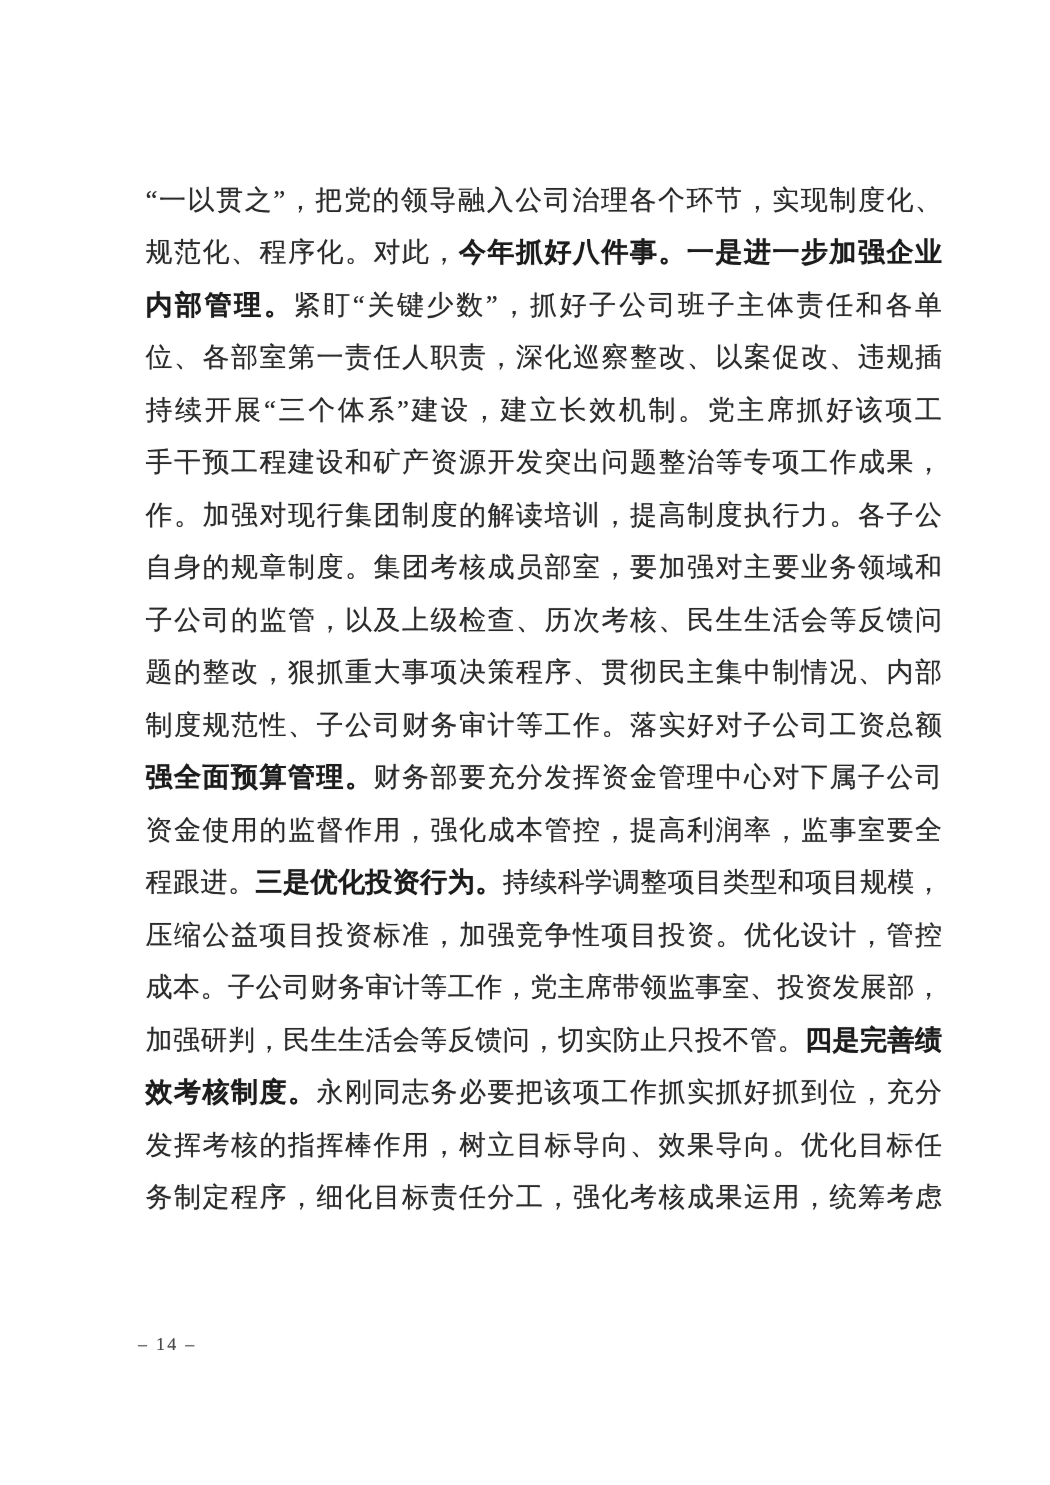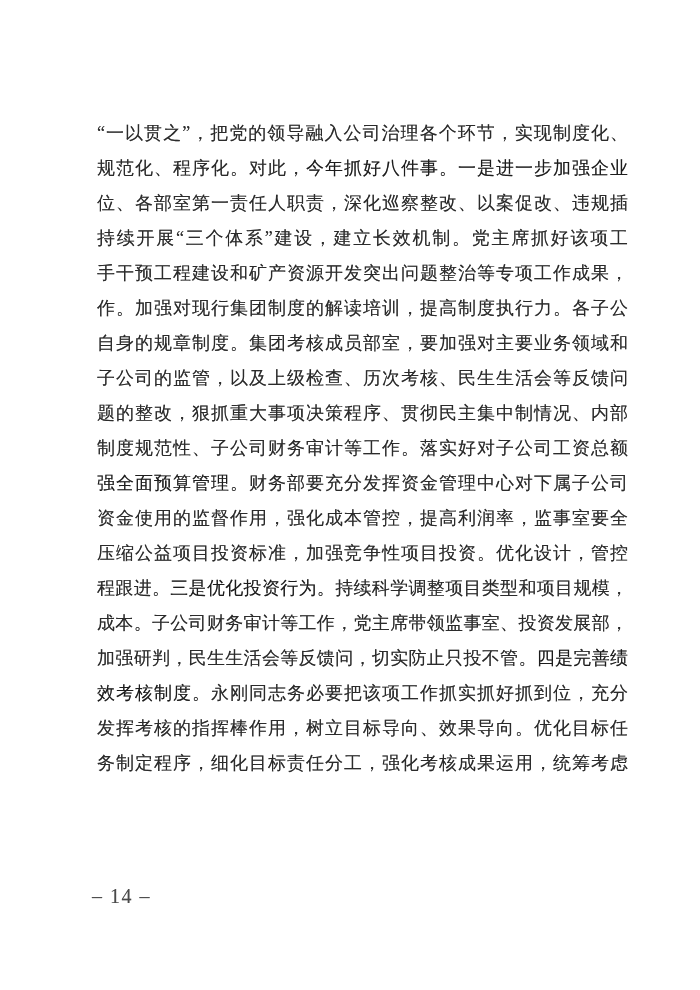--- a/index.html
+++ b/index.html
@@ -27,51 +27,52 @@
   .line {
     font-size: 18px;
     line-height: 35px;
     height: 35px;
     color: var(--text, #2b2b2b);
     text-align: justify;
     text-align-last: justify;
     text-shadow: 0 0 0.6px rgba(45,45,45,0.55);
   }
   .seg { font-weight: 400; }
-  .seg.bold { font-weight: 400; color: var(--text-bold, #1c1c1c); }
+  .seg.bold { font-weight: 700; color: var(--text-bold, #1c1c1c); }
   .page-number {
     position: absolute;
     left: 92px;
     top: 886px;
-    font-size: 20px;
+    font-size: 12px;
     line-height: 20px;
     letter-spacing: 1.5px;
     color: var(--pagenum, #4a4a4a);
     text-shadow: 0 0 0.5px rgba(70,70,70,0.5);
   }
 </style>
 </head>
 <body>
 
 <div class="sheet">
   <div class="text-block">
       <div class="line"><span class="seg">“一以贯之”，把党的领导融入公司治理各个环节，实现制度化、</span></div>
       <div class="line"><span class="seg">规范化、程序化。对此，</span><span class="seg bold">今年抓好八件事。一是进一步加强企业</span></div>
+      <div class="line"><span class="seg bold">内部管理。</span><span class="seg">紧盯“关键少数”，抓好子公司班子主体责任和各单</span></div>
       <div class="line"><span class="seg">位、各部室第一责任人职责，深化巡察整改、以案促改、违规插</span></div>
       <div class="line"><span class="seg">持续开展“三个体系”建设，建立长效机制。党主席抓好该项工</span></div>
       <div class="line"><span class="seg">手干预工程建设和矿产资源开发突出问题整治等专项工作成果，</span></div>
       <div class="line"><span class="seg">作。加强对现行集团制度的解读培训，提高制度执行力。各子公</span></div>
       <div class="line"><span class="seg">自身的规章制度。集团考核成员部室，要加强对主要业务领域和</span></div>
       <div class="line"><span class="seg">子公司的监管，以及上级检查、历次考核、民生生活会等反馈问</span></div>
       <div class="line"><span class="seg">题的整改，狠抓重大事项决策程序、贯彻民主集中制情况、内部</span></div>
       <div class="line"><span class="seg">制度规范性、子公司财务审计等工作。落实好对子公司工资总额</span></div>
       <div class="line"><span class="seg bold">强全面预算管理。</span><span class="seg">财务部要充分发挥资金管理中心对下属子公司</span></div>
       <div class="line"><span class="seg">资金使用的监督作用，强化成本管控，提高利润率，监事室要全</span></div>
+      <div class="line"><span class="seg">程跟进。</span><span class="seg bold">三是优化投资行为。</span><span class="seg">持续科学调整项目类型和项目规模，</span></div>
       <div class="line"><span class="seg">压缩公益项目投资标准，加强竞争性项目投资。优化设计，管控</span></div>
-      <div class="line"><span class="seg">程跟进。</span><span class="seg bold">三是优化投资行为。</span><span class="seg">持续科学调整项目类型和项目规模，</span></div>
       <div class="line"><span class="seg">成本。子公司财务审计等工作，党主席带领监事室、投资发展部，</span></div>
       <div class="line"><span class="seg">加强研判，民生生活会等反馈问，切实防止只投不管。</span><span class="seg bold">四是完善绩</span></div>
       <div class="line"><span class="seg bold">效考核制度。</span><span class="seg">永刚同志务必要把该项工作抓实抓好抓到位，充分</span></div>
       <div class="line"><span class="seg">发挥考核的指挥棒作用，树立目标导向、效果导向。优化目标任</span></div>
       <div class="line"><span class="seg">务制定程序，细化目标责任分工，强化考核成果运用，统筹考虑</span></div>
     </div>
   <div class="page-number">– 14 –</div>
 </div>
 
 </body></html>

